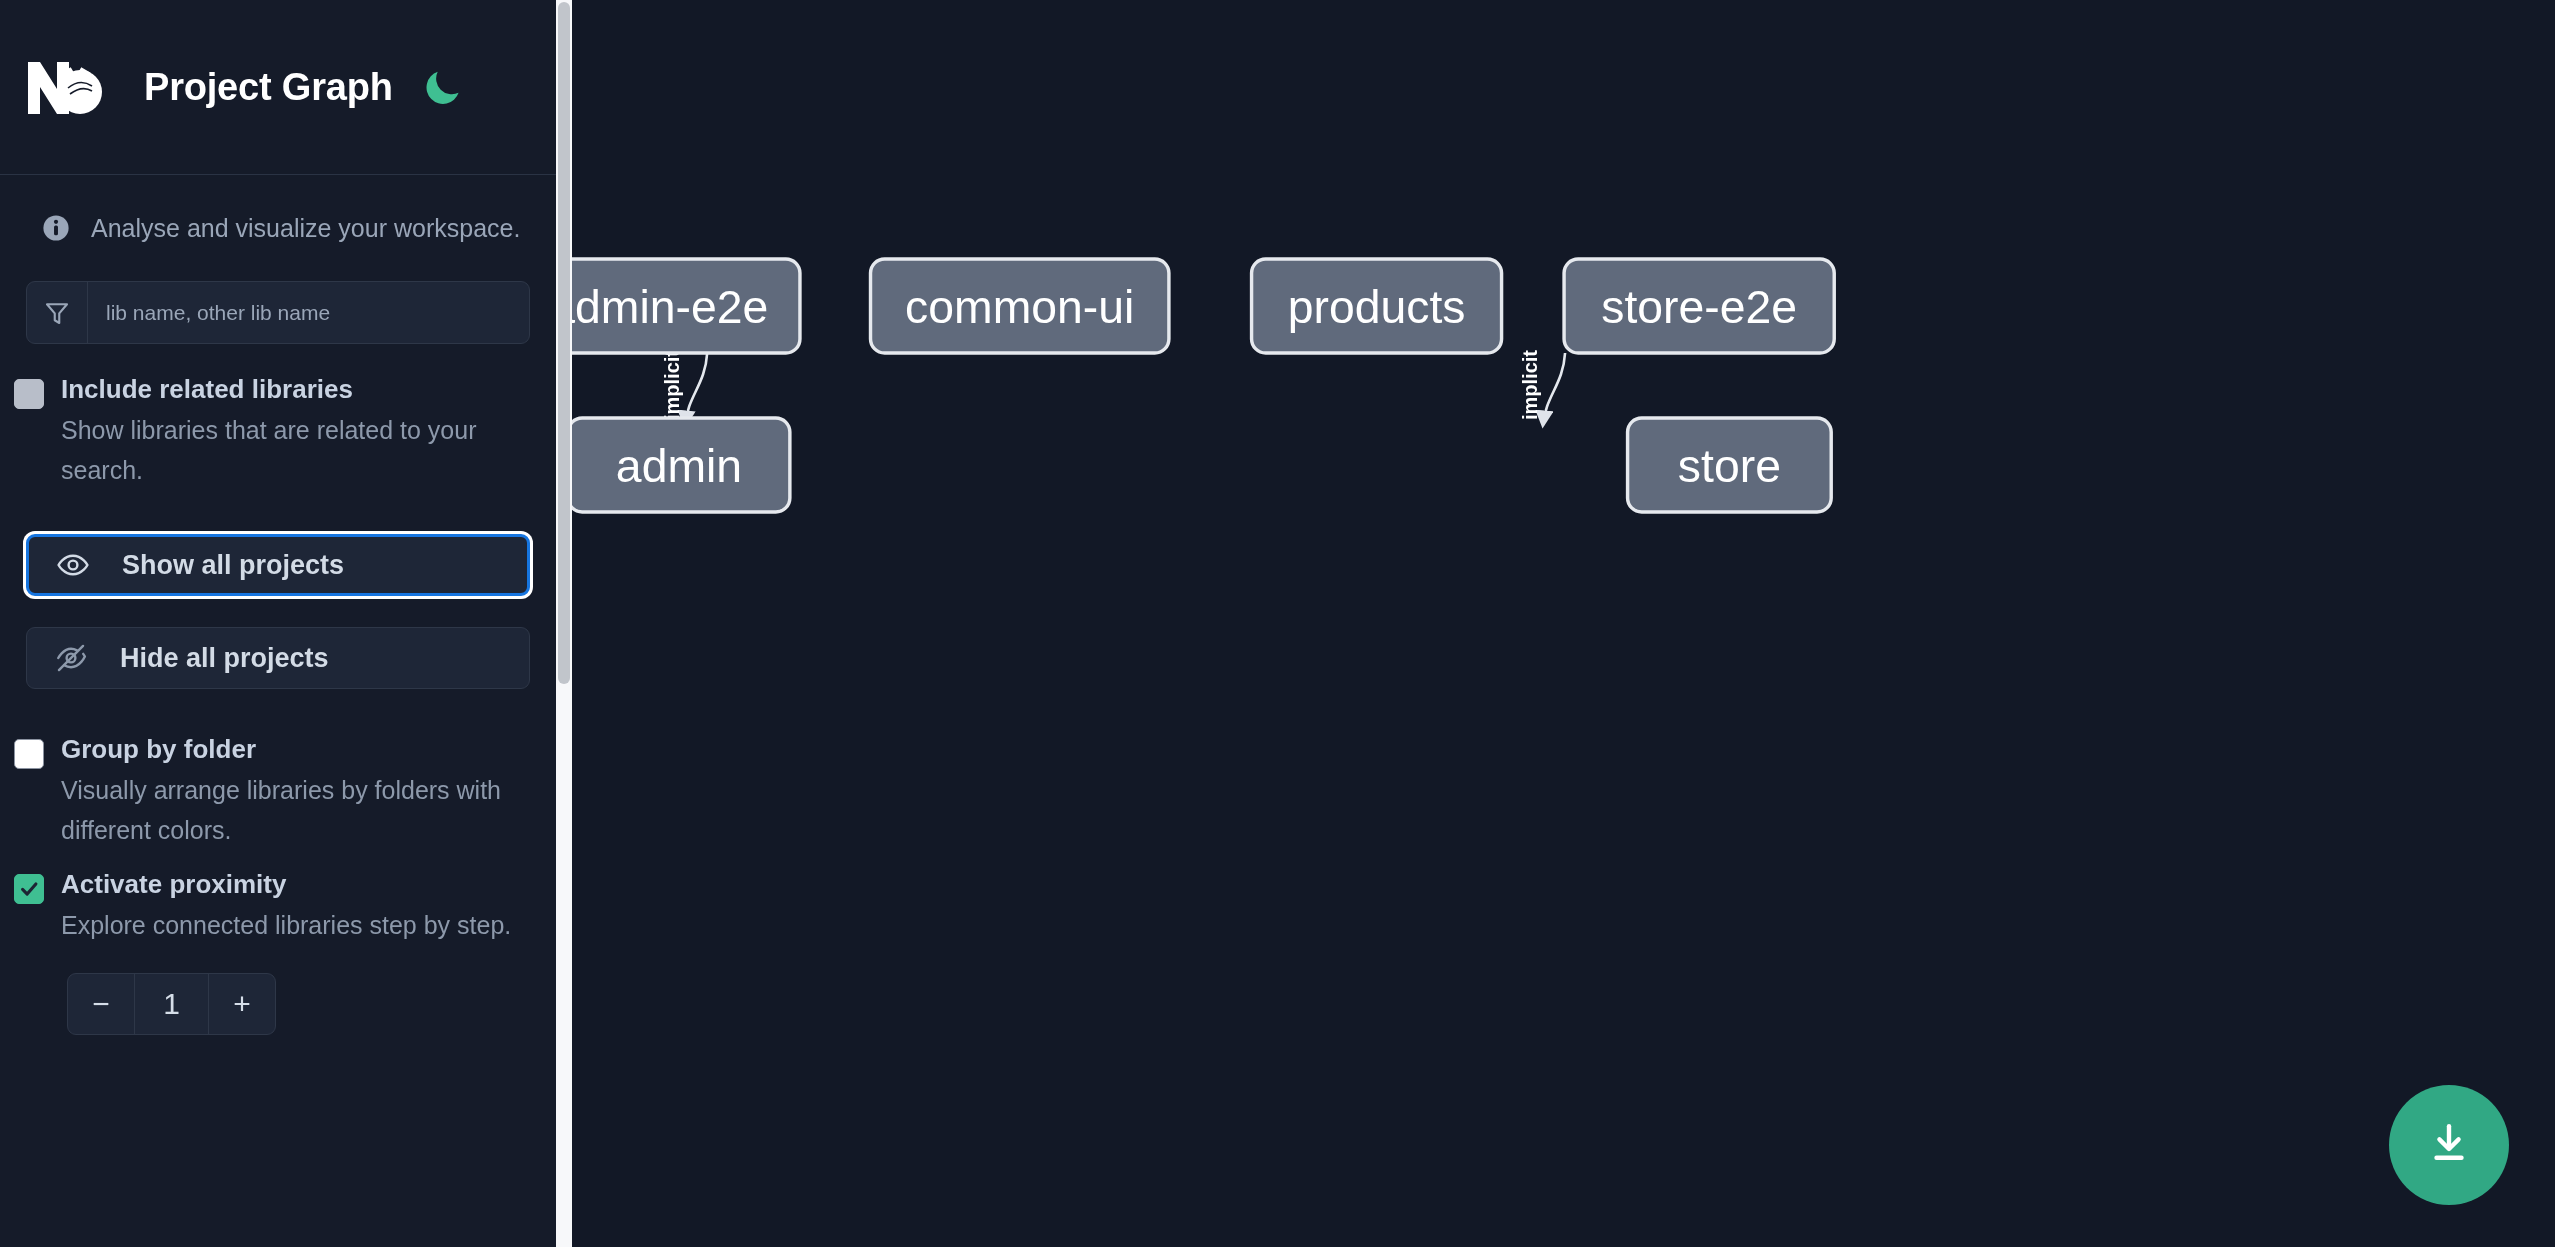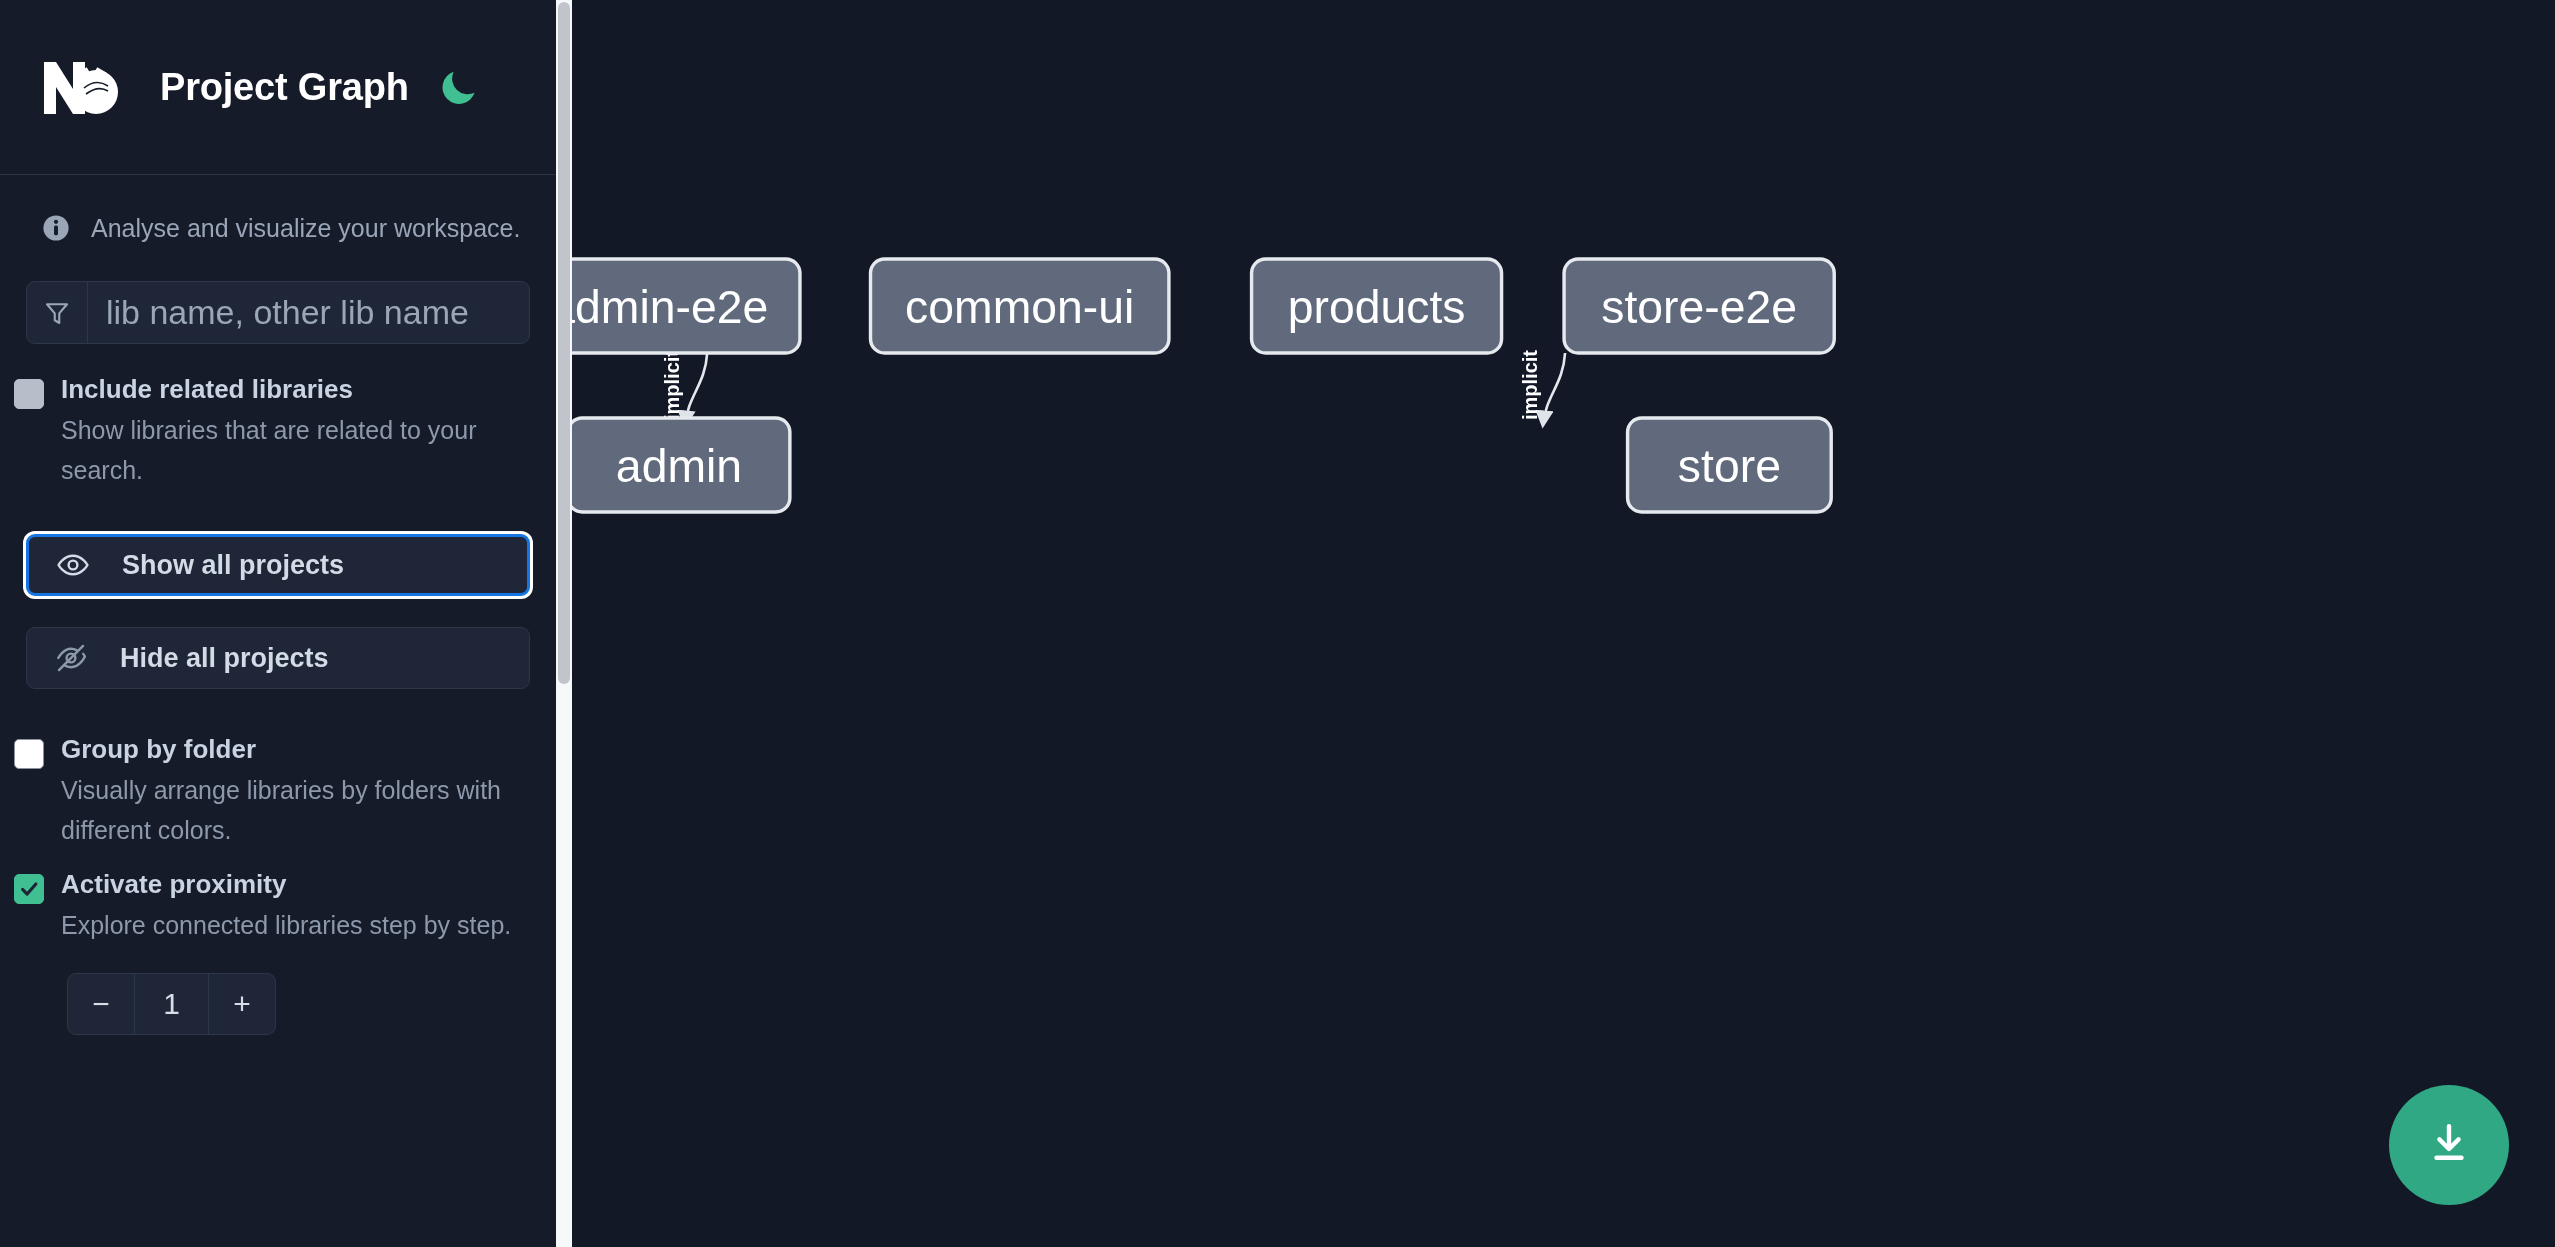--- a/index.html
+++ b/index.html
@@ -28,21 +28,21 @@
     height: 1247px;
     background: #151b29;
     flex: 0 0 556px;
     overflow: hidden;
   }
 
   .sidebar-header {
     height: 175px;
     display: flex;
     align-items: center;
-    padding-left: 40px;
+    padding-left: 24px;
     border-bottom: 1px solid #2a3344;
   }
 
   .nx-logo {
     width: 92px;
     height: 62px;
     flex: 0 0 auto;
     display: block;
   }
 
@@ -102,21 +102,21 @@
     align-items: center;
     justify-content: center;
     border-right: 1px solid #2e3748;
   }
   .search-input {
     flex: 1 1 auto;
     background: transparent;
     border: none;
     outline: none;
     color: #c8d2e0;
-    font-size: 34px;
+    font-size: 21px;
     font-family: "Liberation Sans", sans-serif;
     padding: 0 18px;
   }
   .search-input::placeholder { color: #9aa6b8; opacity: 1; }
 
   
   .option {
     display: flex;
     padding: 0 14px;
     margin-top: 30px;

